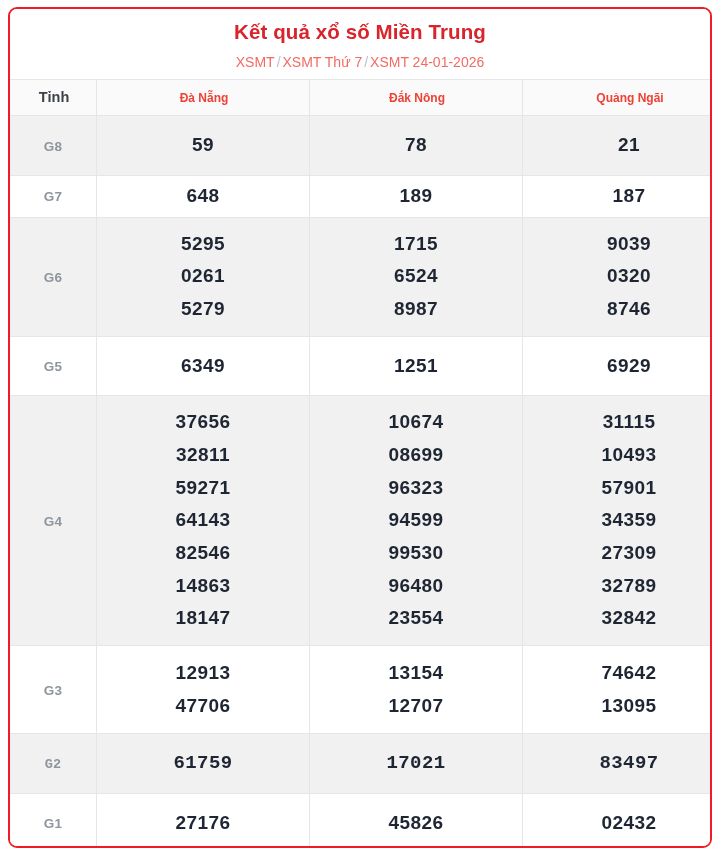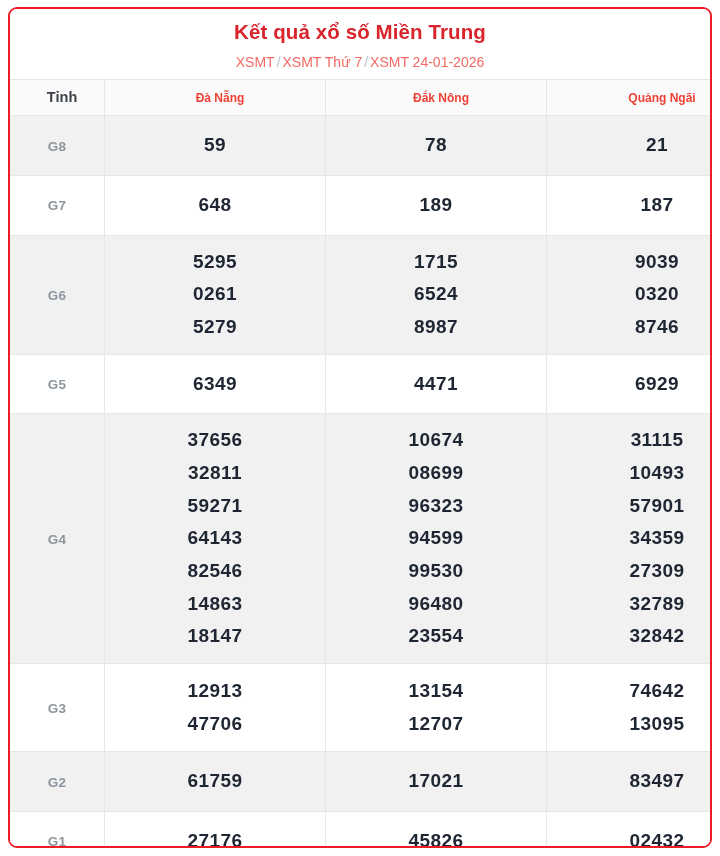--- a/index.html
+++ b/index.html
@@ -83,21 +83,21 @@
   }
 
   
   .colw-label { width: 80px; }
   .colw-data  { width: 206px; }
 
   
   .hrow .cell {
     border-top: 1px solid #e4e6e8;
     background: #fafafa;
-    padding: 9px 2px 10px 12px;
+    padding: 9px 2px 10px 4px;
     font-size: 14.5px;
     font-weight: bold;
   }
   .hrow .prov {
     color: #ef4136;
     font-size: 12px;
   }
   .hrow .tinh {
     color: #3c4149;
     font-size: 14.5px;
@@ -123,26 +123,26 @@
   .num {
     color: #1f2633;
     font-size: 19px;
     font-weight: bold;
     letter-spacing: .4px;
     line-height: 1.72;
   }
 
   
   .r-g8 .cell  { padding: 13px 4px; }
-  .r-g7 .cell  { padding: 13px 2px; }
+  .r-g7 .cell  { padding: 4px 2px; }
   .r-g6 .cell  { padding: 10px 2px; }
   .r-g5 .cell  { padding: 13px 2px; }
   .r-g4 .cell  { padding: 10px 2px; }
   .r-g3 .cell  { padding: 11px 2px; }
-  .r-g2 .cell  { padding: 13px 2px; }
+  .r-g2 .cell  { padding: 13px 2px; font-family: Liberation Mono, monospace; }
   .r-g1 .cell  { padding: 13px 2px; }
 </style>
 </head>
 <body>
 
 <div class="page">
   <div class="card">
 
     <div class="head">
       <div class="title">Kết quả xổ số Miền Trung</div>
@@ -219,21 +219,21 @@
         </div>
         <div class="trow plain r-g5">
           <div class="cell first colw-label"><span class="lbl">G5</span></div>
           <div class="cell colw-data">
             <div class="nums">
               <div class="num">6349</div>
             </div>
           </div>
           <div class="cell colw-data">
             <div class="nums">
-              <div class="num">4471</div>
+              <div class="num">1251</div>
             </div>
           </div>
           <div class="cell colw-data">
             <div class="nums">
               <div class="num">6929</div>
             </div>
           </div>
         </div>
         <div class="trow shade r-g4">
           <div class="cell first colw-label"><span class="lbl">G4</span></div>

